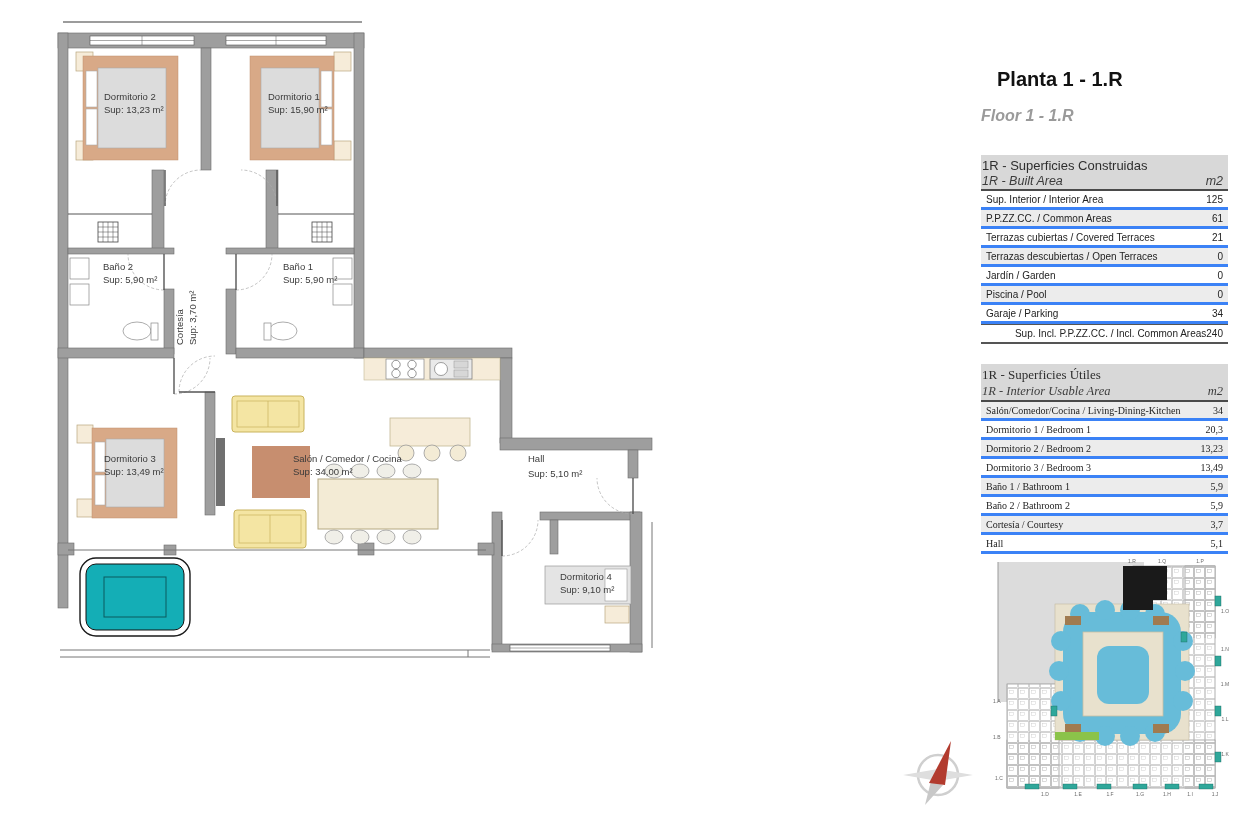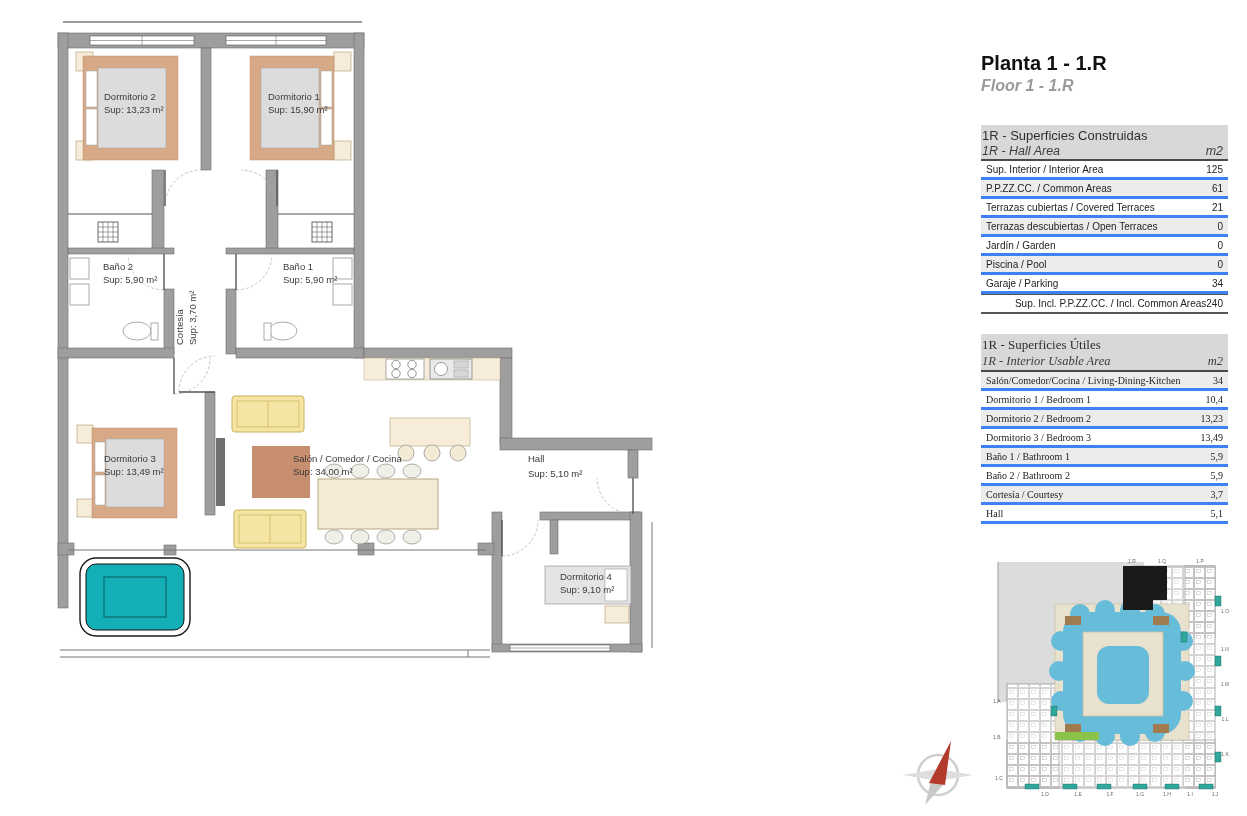--- a/index.html
+++ b/index.html
@@ -1,20 +1,20 @@
 <!DOCTYPE html>
 <html><head>
 <meta charset="utf-8">
 <style>
   html,body{margin:0;padding:0;background:#fff;}
   body{width:1247px;height:816px;position:relative;overflow:hidden;
        font-family:"Liberation Sans",sans-serif;color:#222;}
   .plan-wrap{position:absolute;left:40px;top:0;width:650px;height:680px;}
   .right-panel{position:absolute;left:981px;top:52px;width:247px;}
-  .title-es{font-size:20px;font-weight:bold;color:#111;margin:0;line-height:1.15;}
+  .title-es{font-size:20px;font-weight:bold;color:#111;margin:16px;line-height:1.15;}
   .title-en{font-size:16px;font-weight:bold;font-style:italic;color:#9a9a9a;margin:2px 0 0 0;}
   .areas-table{margin-top:30px;}
   .areas-table + .areas-table{margin-top:20px;font-family:Liberation Serif, serif;}
   .t-head{background:#d8d8d8;border-bottom:2px solid #4a4a4a;padding:3px 5px 1px 1px;}
   .t-head-es{font-size:13px;color:#2e2e2e;}
   .t-head-row2{display:flex;justify-content:space-between;align-items:flex-end;
                font-size:12.5px;color:#3c3c3c;font-style:italic;margin-top:1px;}
   .t-unit{font-style:italic;}
   .t-row{display:flex;justify-content:space-between;align-items:center;
          font-size:10px;padding:2.5px 5px;border-bottom:3px solid #3b82f6;color:#232323;}
@@ -240,21 +240,21 @@
 </div>
 
 <div class="right-panel">
   <h1 class="title-es">Planta 1 - 1.R</h1>
   <h2 class="title-en">Floor 1 - 1.R</h2>
 
   <div class="areas-table">
     <div class="t-head">
       <div class="t-head-es">1R - Superficies Construidas</div>
       <div class="t-head-row2">
-        <span>1R - Hall Area</span>
+        <span>1R - Built Area</span>
         <span class="t-unit">m2</span>
       </div>
     </div>
     <div class="t-body alt-even">
       <div class="t-row">
           <span>Sup. Interior / Interior Area</span>
           <span class="t-val">125</span>
         </div>
       <div class="t-row">
           <span>P.P.ZZ.CC. / Common Areas</span>
@@ -295,21 +295,21 @@
         <span class="t-unit">m2</span>
       </div>
     </div>
     <div class="t-body alt-odd">
       <div class="t-row">
           <span>Salón/Comedor/Cocina / Living-Dining-Kitchen</span>
           <span class="t-val">34</span>
         </div>
       <div class="t-row">
           <span>Dormitorio 1 / Bedroom 1</span>
-          <span class="t-val">10,4</span>
+          <span class="t-val">20,3</span>
         </div>
       <div class="t-row">
           <span>Dormitorio 2 / Bedroom 2</span>
           <span class="t-val">13,23</span>
         </div>
       <div class="t-row">
           <span>Dormitorio 3 / Bedroom 3</span>
           <span class="t-val">13,49</span>
         </div>
       <div class="t-row">

